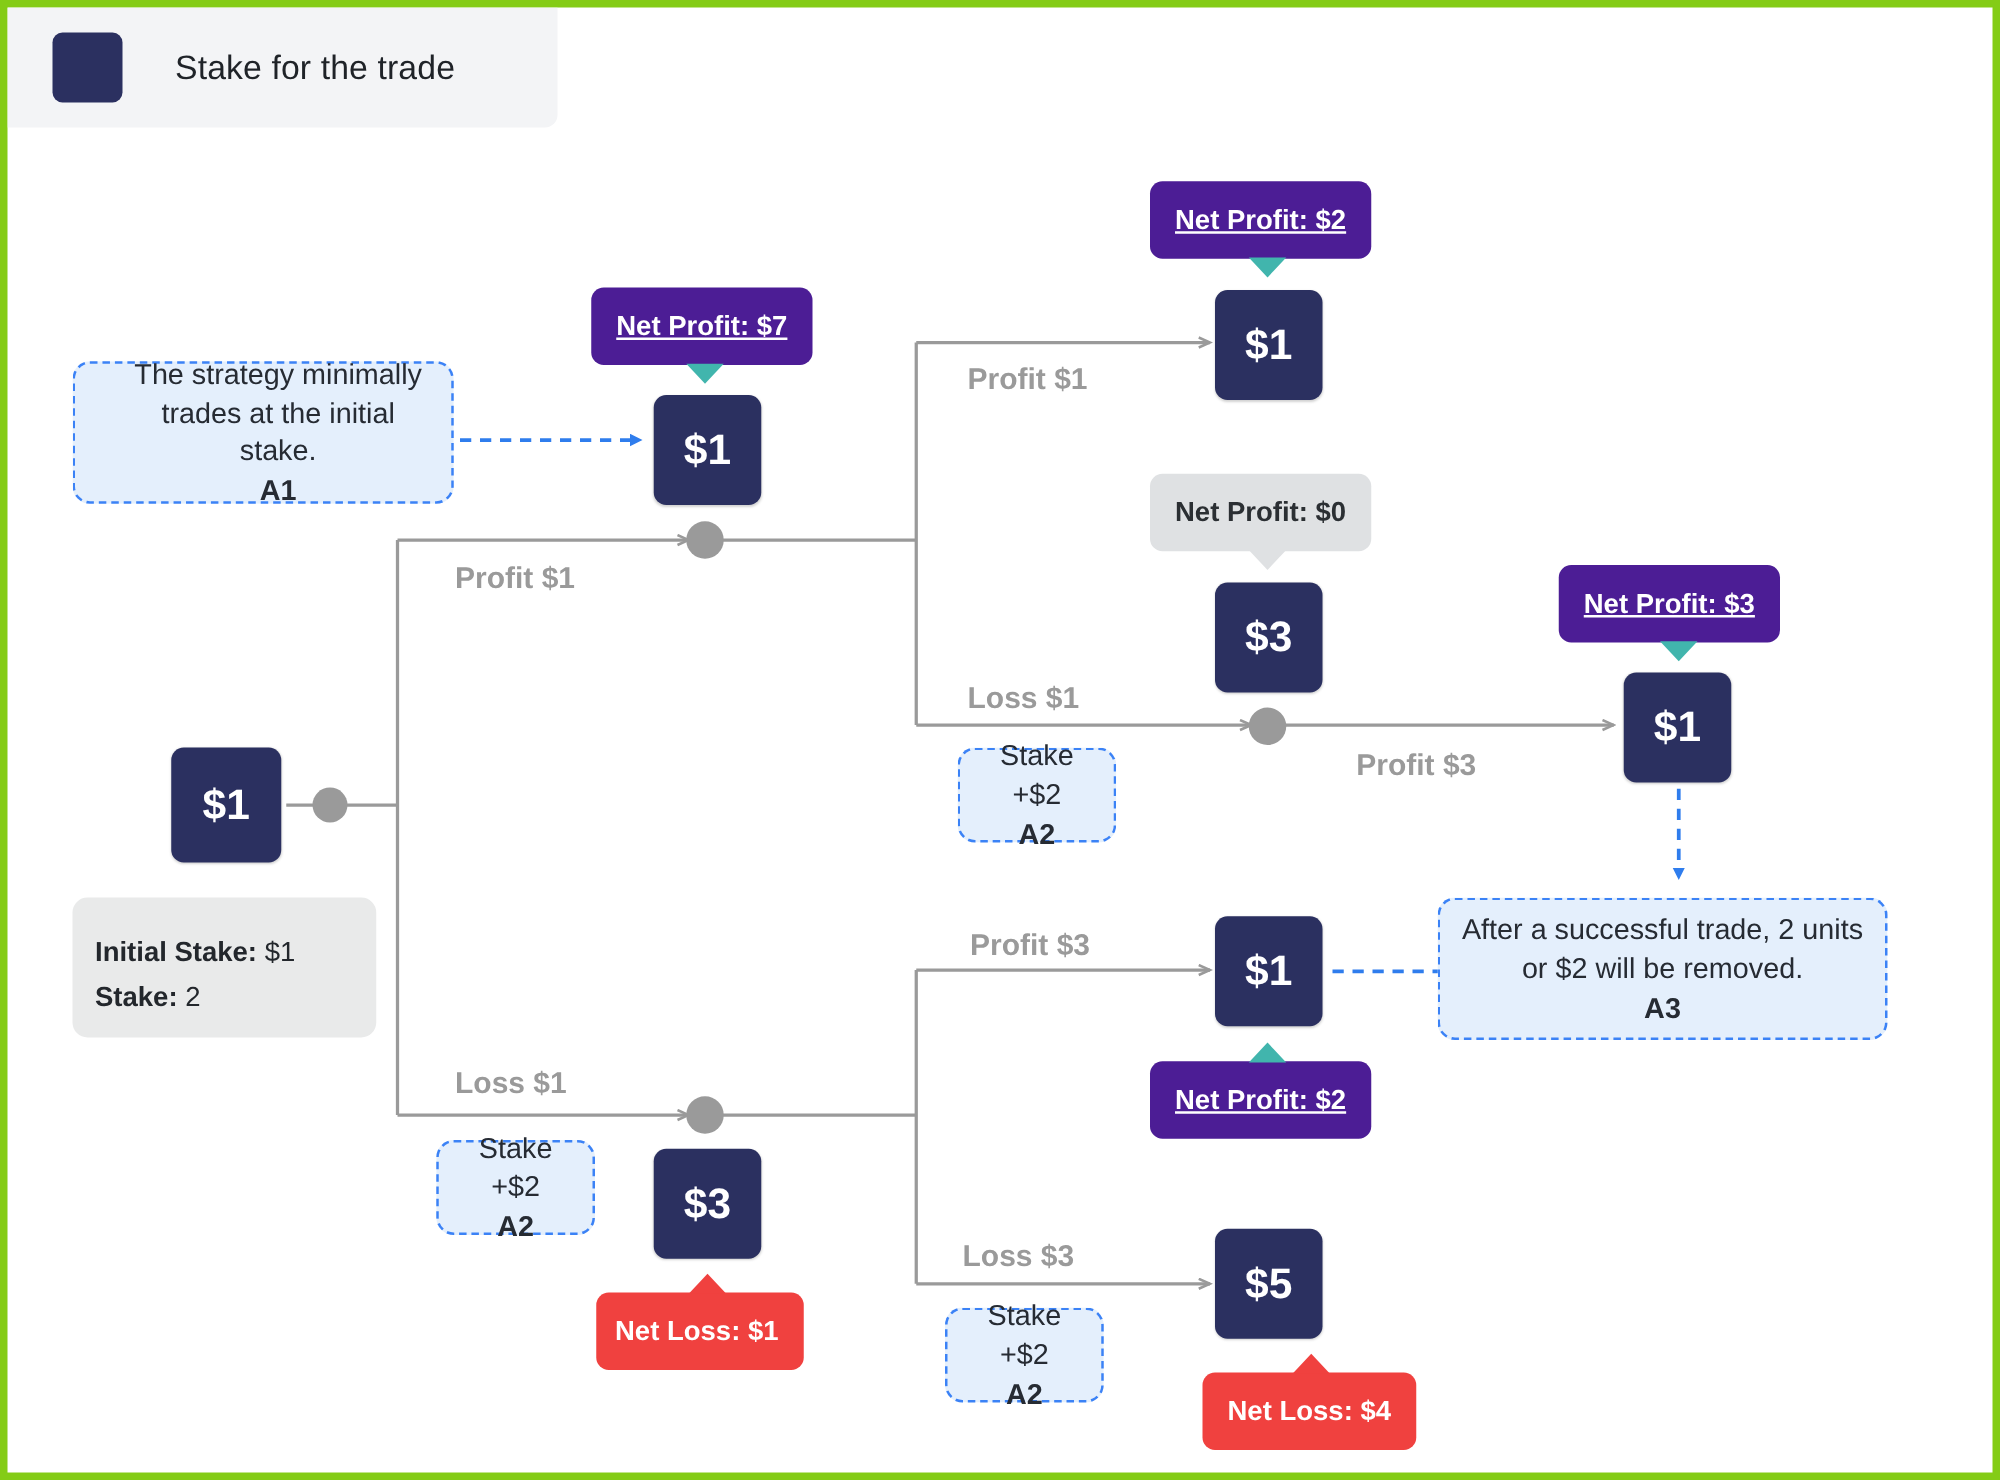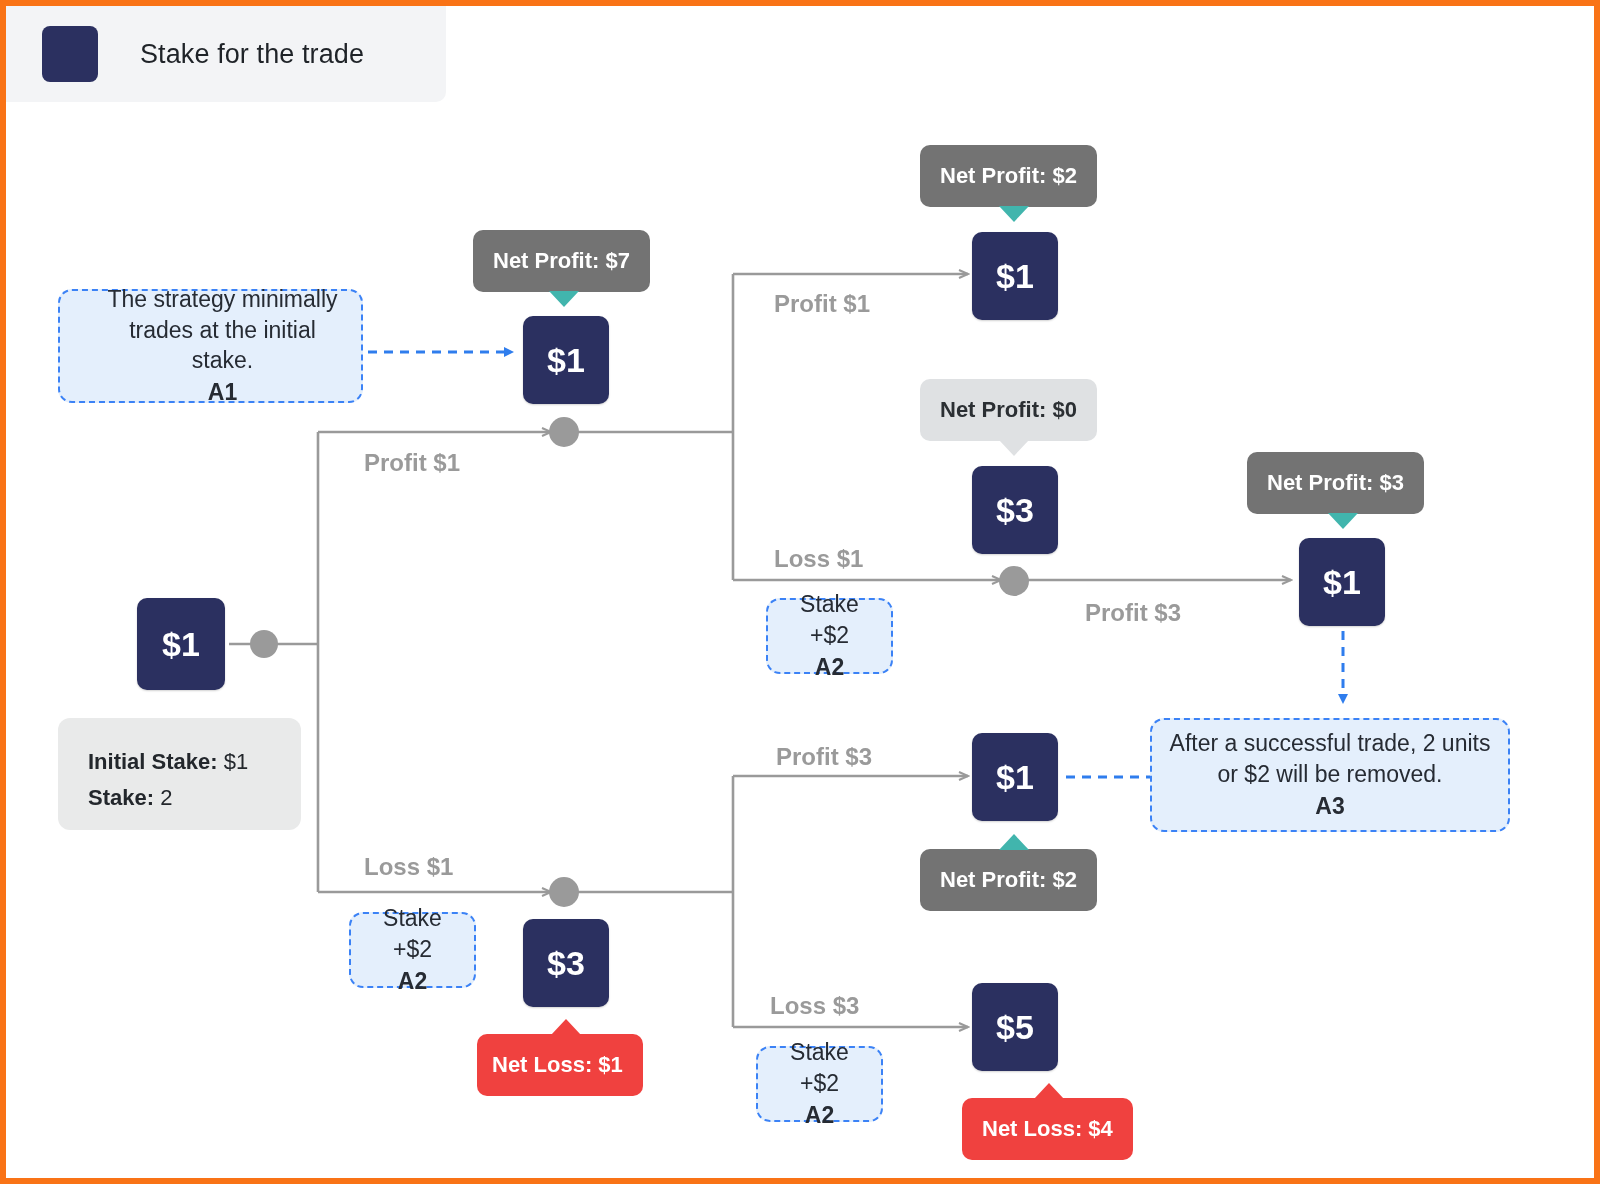--- a/index.html
+++ b/index.html
@@ -1,20 +1,20 @@
 <!DOCTYPE html>
 <html><head>
 <meta charset="utf-8">
 <style>
   html,body{margin:0;padding:0;background:#1c1c1c;}
   body{font-family:"Liberation Sans",sans-serif;}
   #root{
     position:relative;width:1600px;height:1184px;
     background:#ffffff;
-    border:6px solid #f97316;
+    border:6px solid #84cc16;
     box-sizing:border-box;
     overflow:hidden;
   }
   #canvas{position:absolute;inset:0;}
 
   
   .legend{
     position:absolute;left:0;top:0;
     width:440px;height:96px;
     background:#f3f4f6;
@@ -41,21 +41,21 @@
   
   .callout{
     position:absolute;border-radius:10px;
     display:flex;align-items:center;justify-content:center;
     font-weight:bold;font-size:22px;padding:0 20px;
     white-space:nowrap;box-sizing:border-box;
   }
   .callout .tail{
     position:absolute;width:0;height:0;
   }
-  .callout.teal{background:#737373;color:#ffffff;}
+  .callout.teal{background:#4c1d95;color:#ffffff;text-decoration:underline;}
   .callout.grey{background:#dfe1e3;color:#2b2f33;}
   .callout.red{background:#f0413f;color:#ffffff;}
 
   
   .tail-down{
     bottom:-15px;
     border-left:15px solid transparent;
     border-right:15px solid transparent;
   }
   .callout.teal .tail-down{border-top:16px solid #41b5ad;}
@@ -79,21 +79,21 @@
     display:flex;flex-direction:column;
     align-items:center;justify-content:center;
     color:#262b33;font-size:23px;line-height:1.32;
     text-align:center;padding:10px 16px;
   }
   .note .tag{font-weight:bold;margin-top:2px;}
 
   
   .infobox{
     position:absolute;background:#e9eaea;border-radius:12px;
-    box-sizing:border-box;padding:26px 30px;
+    box-sizing:border-box;padding:26px 18px;
     font-size:22px;color:#23272c;line-height:1.65;
   }
   .infobox b{font-weight:bold;}
 
   
   .elabel{
     position:absolute;color:#9a9a9a;font-weight:bold;font-size:24px;
     white-space:nowrap;
   }
 

